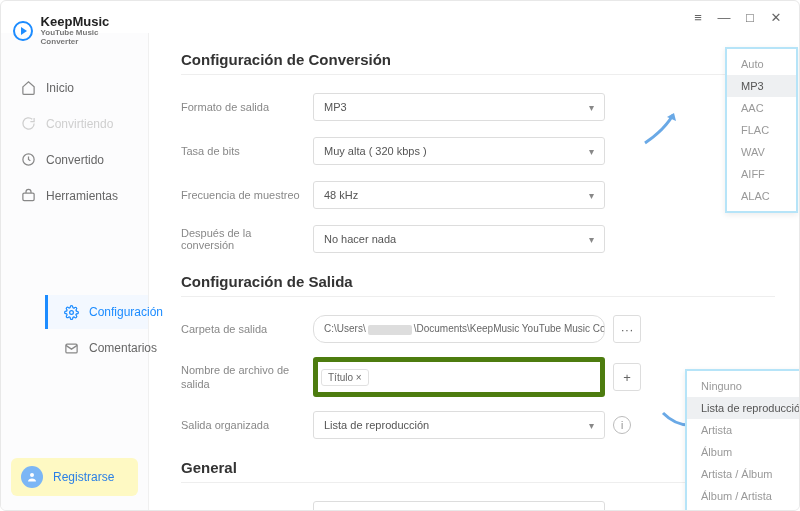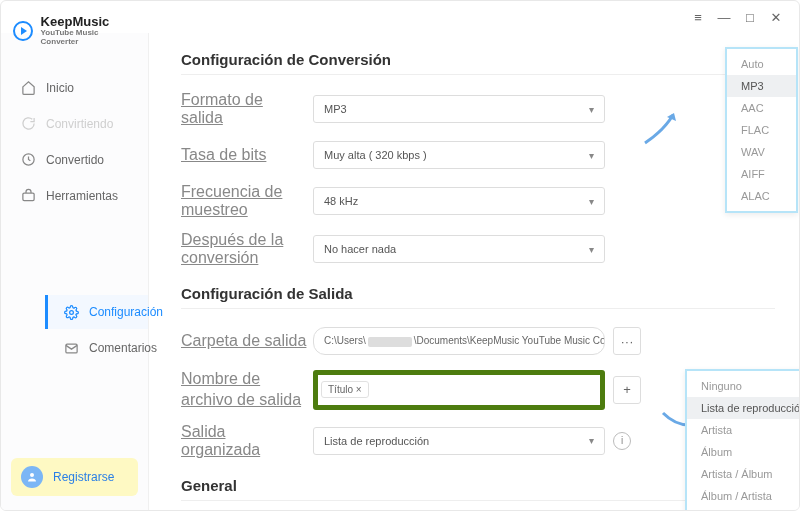--- a/index.html
+++ b/index.html
@@ -21,21 +21,21 @@
   .nav-icon { width:16px; height:16px; display:flex; align-items:center; justify-content:center; }
   .sidebar-bottom { margin-top:auto; padding:10px 10px 14px 10px; }
   .register-btn { display:flex; align-items:center; gap:10px; background:#fef9c3; color:#2a7fe6; width:100%; height:38px; border-radius:6px; padding:0 10px; font-size:12px; }
   .avatar-ico { width:22px; height:22px; border-radius:50%; background:#7bb6f5; display:flex; align-items:center; justify-content:center; color:#fff; }
   .main { flex:1; padding:0 24px 2px 32px; overflow:auto; position:relative; }
   .main::-webkit-scrollbar { width:8px; }
   .main::-webkit-scrollbar-thumb { background:#e6e6e6; border-radius:4px; }
   h2.section { font-size:15px; font-weight:700; color:#333; margin:18px 0 6px 0; }
   .hr { height:1px; background:#eee; margin-bottom:16px; }
   .field { display:flex; align-items:center; min-height:32px; margin-bottom:12px; }
-  .flabel { width:132px; font-size:16px; color:#888; padding-right:6px;text-decoration:underline; }
+  .flabel { width:132px; font-size:11px; color:#888; padding-right:6px; }
   .select, .text-input { flex:0 0 292px; height:28px; border:1px solid #ddd; border-radius:3px; background:#fff; display:flex; align-items:center; justify-content:space-between; padding:0 10px; font-size:11px; color:#555; }
   .chev { color:#888; font-size:10px; }
   .folder-row .text-input { flex:0 0 292px; font-size:10px; color:#666; overflow:hidden; white-space:nowrap;border-radius:12px; }
   .folder-row .redact { display:inline-block; width:44px; height:10px; background:#ddd; vertical-align:middle; margin:0 2px; border-radius:2px; }
   .sq-btn { width:28px; height:28px; border:1px solid #ddd; border-radius:3px; margin-left:8px; display:flex; align-items:center; justify-content:center; color:#666; font-size:13px; }
   .tag-field { flex:0 0 292px; height:40px; border:5px solid #4d7c0f; border-radius:3px; display:flex; align-items:center; padding:3px; }
   .tag { border:1px solid #e1e1e1; border-radius:3px; padding:2px 6px; font-size:10px; color:#666; }
   .info { width:18px; height:18px; border:1px solid #bbb; border-radius:50%; display:flex; align-items:center; justify-content:center; color:#888; font-size:10px; margin-left:8px; }
   
   .float { position:absolute; background:#fff; border:2px solid #b6e4f8; box-shadow:0 2px 6px rgba(0,0,0,.08); z-index:10; padding:4px 0; }

